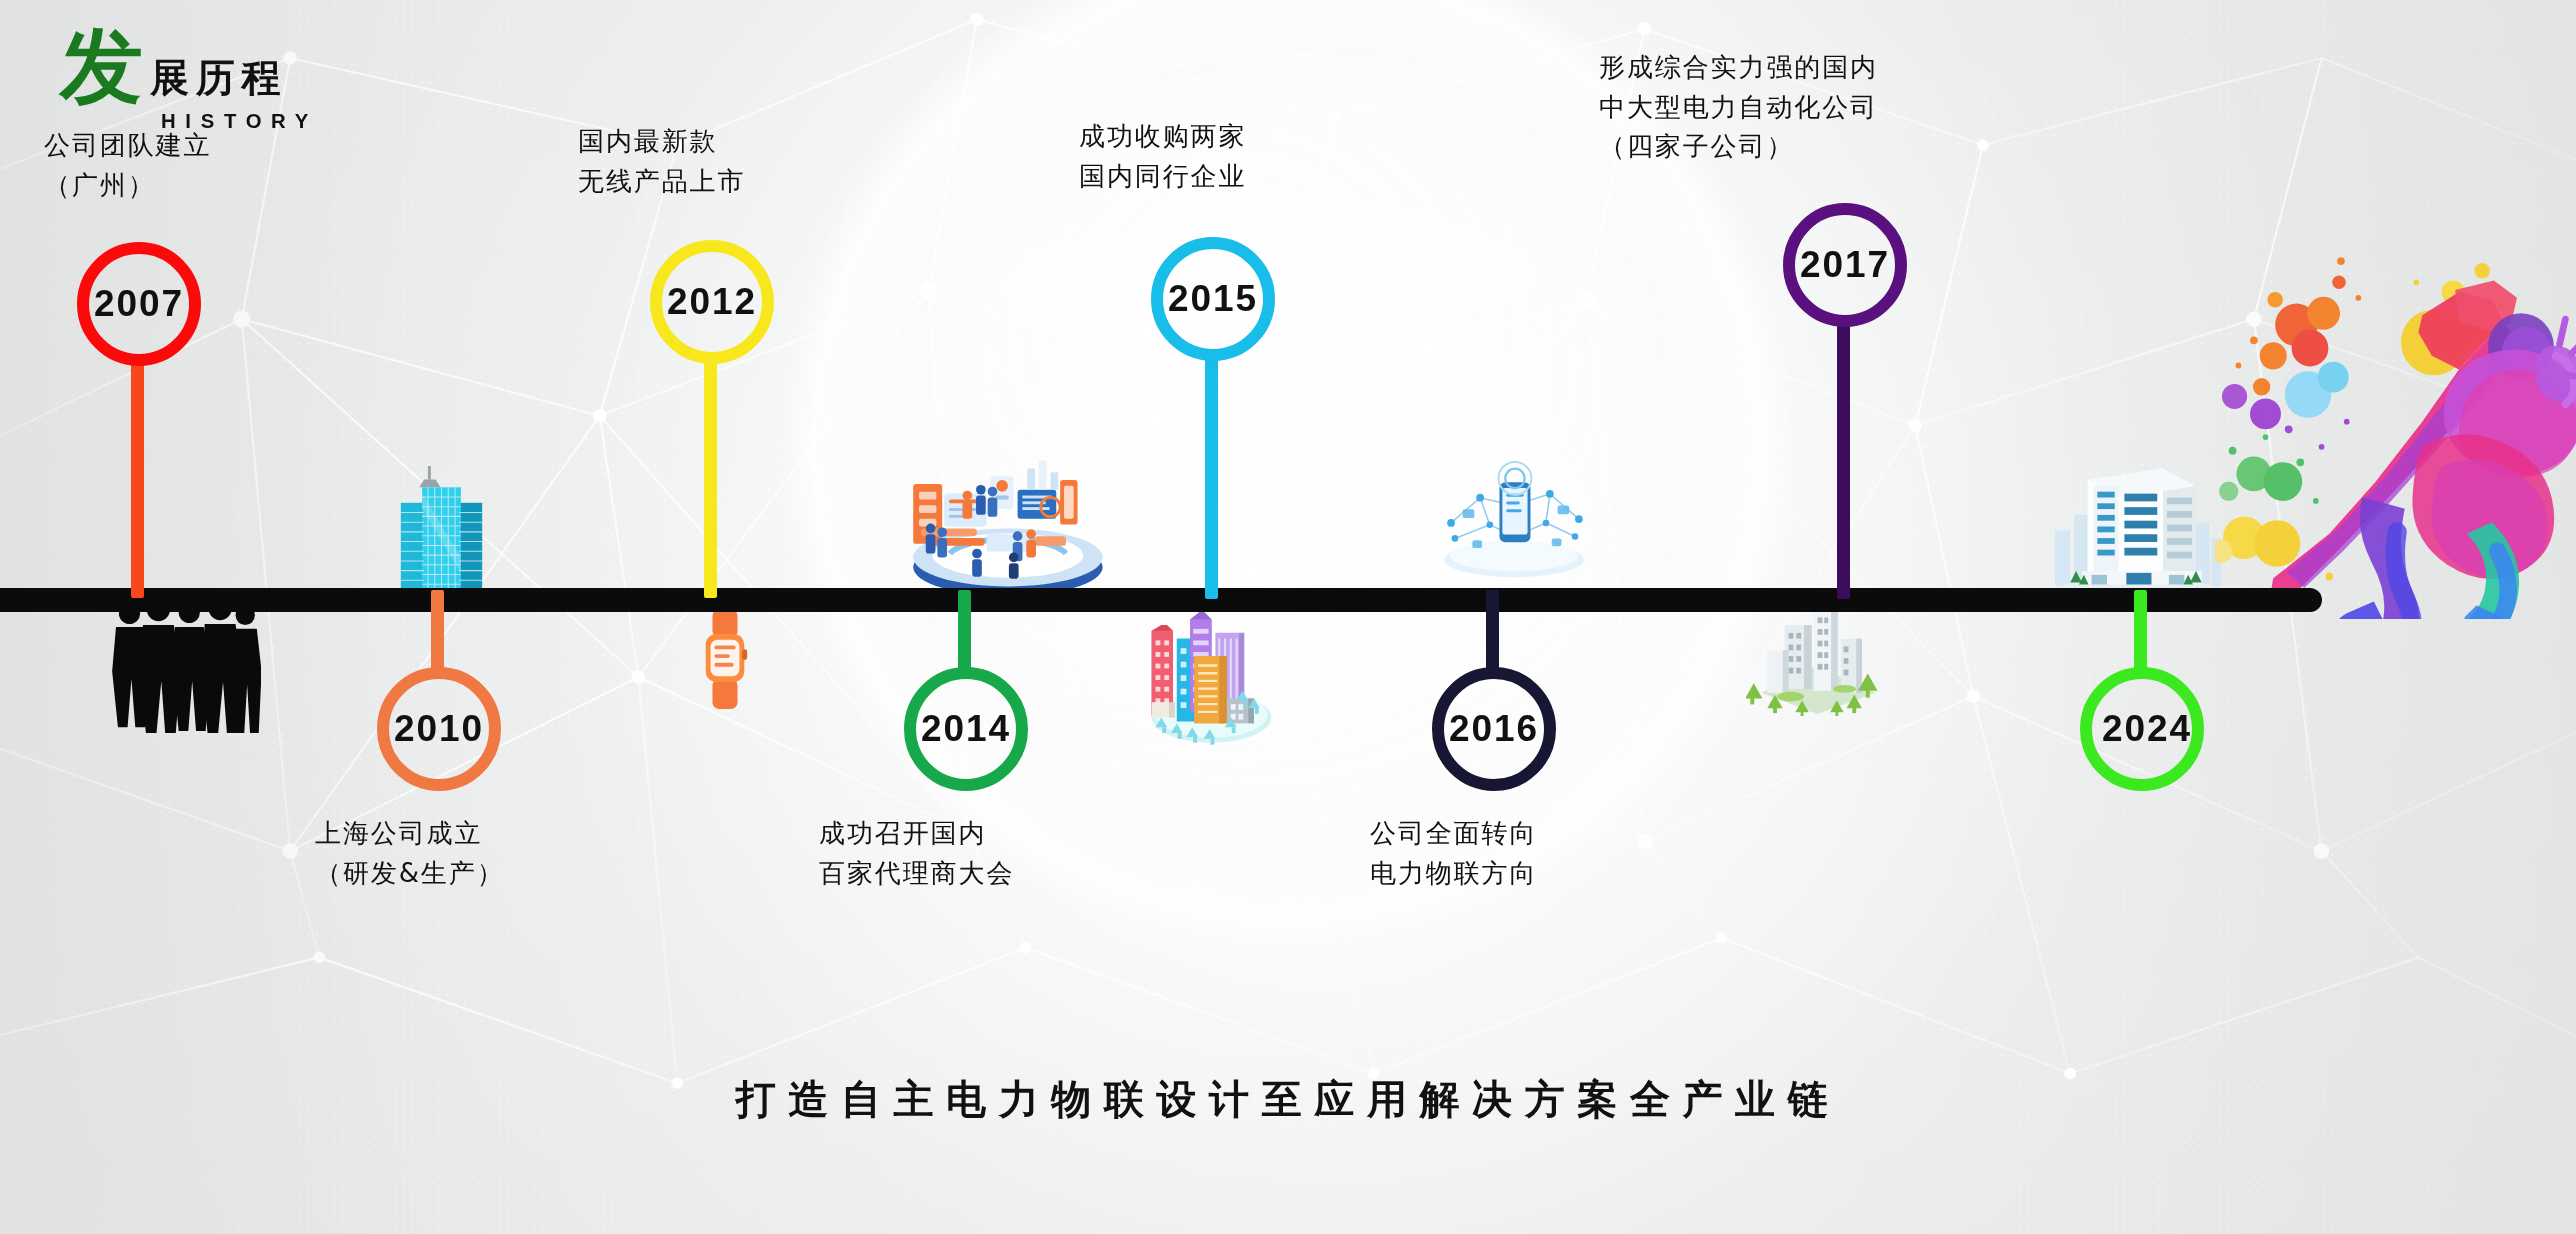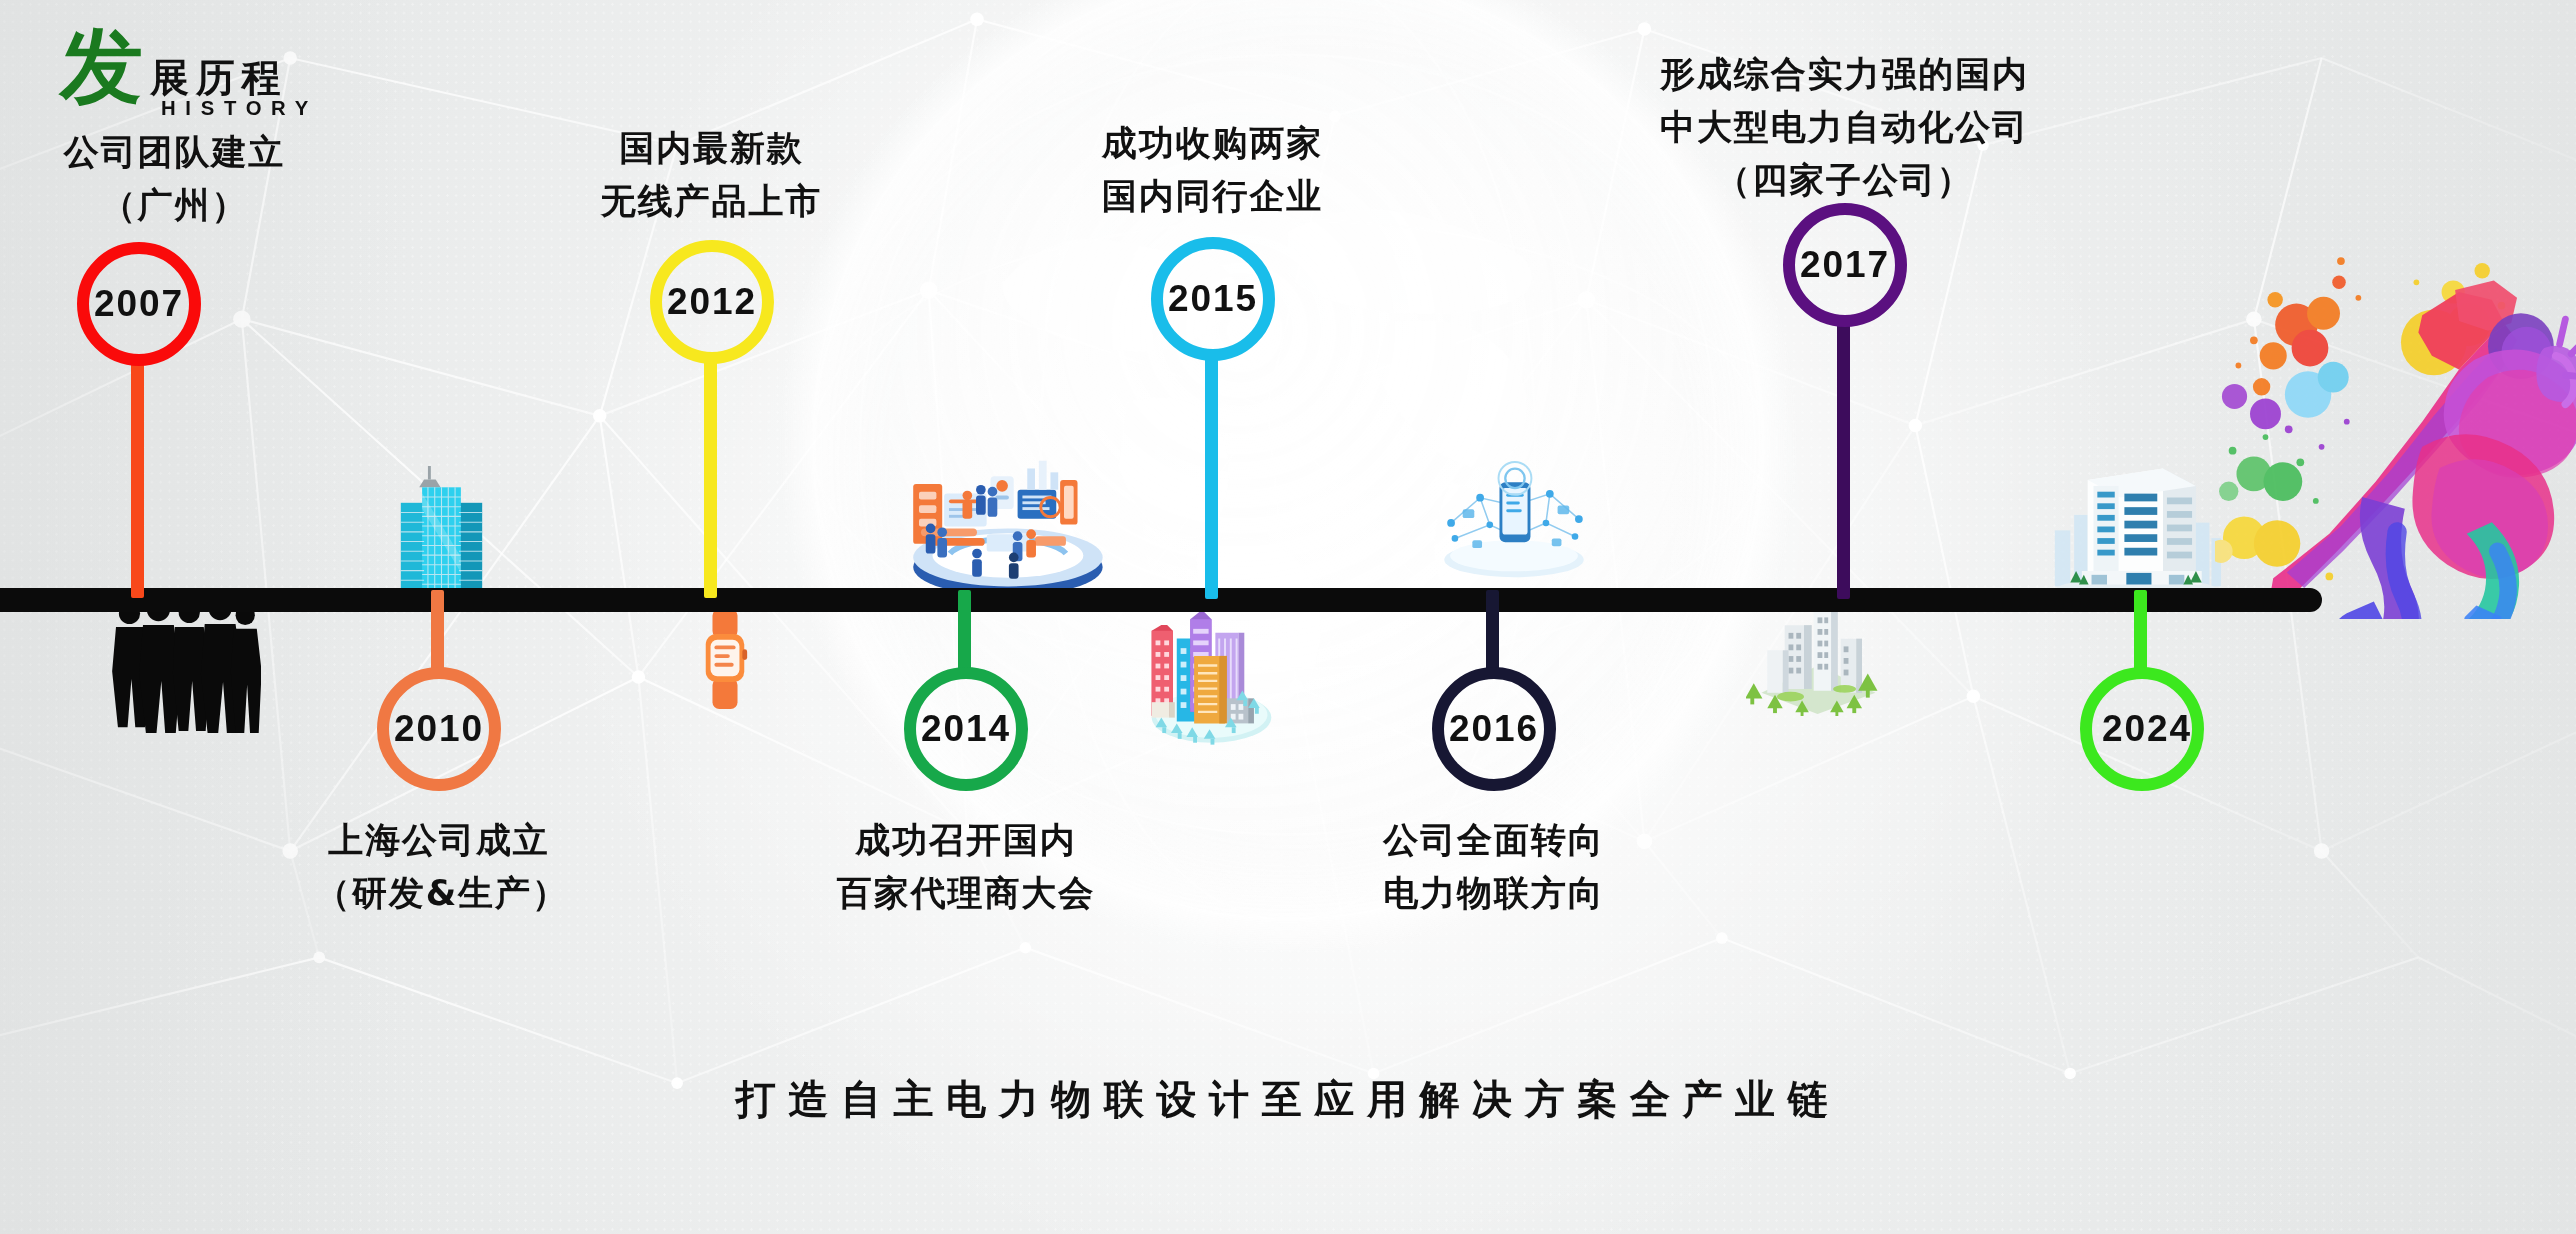--- a/index.html
+++ b/index.html
@@ -23,35 +23,35 @@
         background-size:8.7px 8.7px;}
   .vign{position:absolute;inset:0;pointer-events:none;
         background:linear-gradient(90deg, rgba(222,224,224,.55) 0%, rgba(255,255,255,0) 16%, rgba(255,255,255,0) 84%, rgba(226,228,228,.5) 100%);}
 
   
   .title-block{position:absolute;left:60px;top:33px;width:406px;height:106px;}
   .t-fa{position:absolute;left:0;top:-7.7px;font-size:83px;font-weight:700;color:#1a7a1f;
         font-family:"DejaVu Sans","Liberation Sans",sans-serif;line-height:1;}
   .t-rest{position:absolute;left:90px;top:25px;font-size:39px;font-weight:700;color:#111;
         letter-spacing:6.8px;font-family:"DejaVu Sans","Liberation Sans",sans-serif;line-height:1;}
-  .t-en{position:absolute;left:101px;top:65px;font-size:20.3px;font-weight:700;color:#111;
+  .t-en{position:absolute;left:101px;top:78px;font-size:20.3px;font-weight:700;color:#111;
         letter-spacing:9.7px;font-family:"Liberation Sans",sans-serif;line-height:1;}
 
   
   .spine{position:absolute;left:0;top:588px;height:24px;width:2322px;background:#0b0b0b;border-radius:0 12.6px 12.6px 0;}
 
   
   .ms{position:absolute;}
   .ring{position:absolute;border-radius:50%;box-sizing:border-box;background:transparent;
         display:flex;align-items:center;justify-content:center;}
   .ring span{font-size:37px;font-weight:700;color:#111;letter-spacing:1.9px;
              font-family:"Liberation Sans",sans-serif;}
   .stem{position:absolute;width:12.6px;border-radius:1.9px;}
-  .cap{position:absolute;text-align:center;color:#111;font-weight:700;
-       font-size:35px;line-height:1.52;letter-spacing:1.9px;white-space:nowrap;
+  .cap{position:absolute;text-align:left;color:#111;font-weight:400;
+       font-size:26px;line-height:1.52;letter-spacing:1.9px;white-space:nowrap;
        font-family:"DejaVu Sans","Liberation Sans",sans-serif;}
 
   
   .ill{position:absolute;pointer-events:none;}
 
   
   .tag{position:absolute;left:0;right:0;top:1072px;text-align:center;
        font-size:40px;font-weight:700;color:#111;letter-spacing:12.6px;
        font-family:"DejaVu Sans","Liberation Sans",sans-serif;}
 </style>

